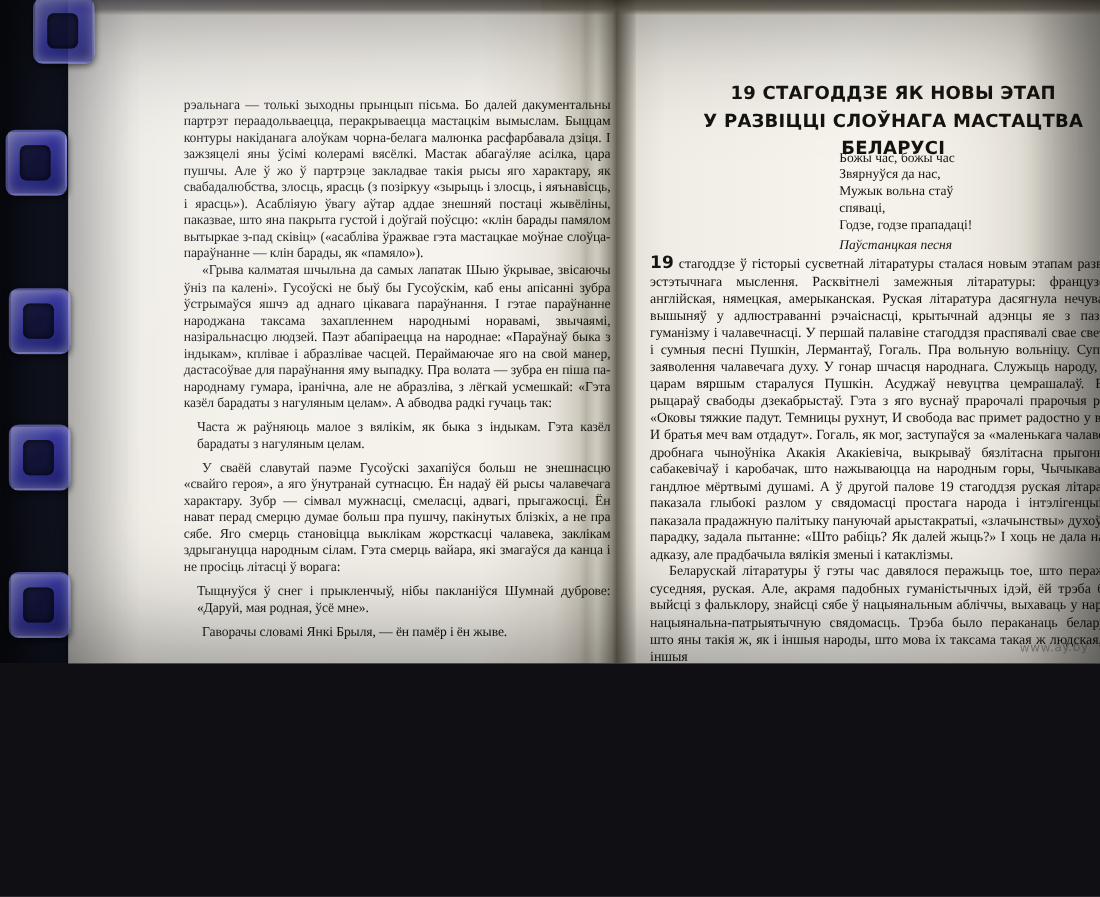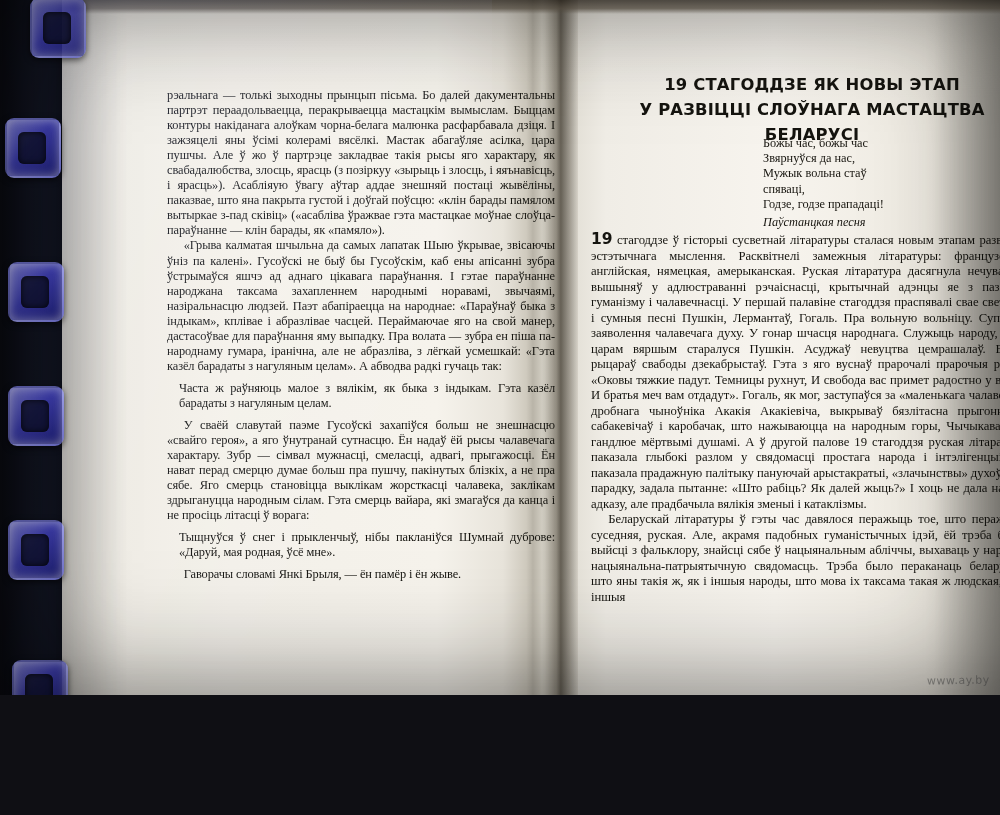--- a/index.html
+++ b/index.html
@@ -9,21 +9,21 @@
   }
   body {
     width: 1000px;
     height: 815px;
     overflow: hidden;
     font-family: "Liberation Serif", serif;
   }
   .photo {
     position: relative;
     width: 1000px;
-    height: 695px;
+    height: 603px;
     background: #1a1a22;
     overflow: hidden;
   }
   
   .desk {
     position: absolute;
     inset: 0;
     background:
       radial-gradient(ellipse at 10% 50%, #2b2f4a 0%, #141624 45%, #0b0c13 100%);
   }

